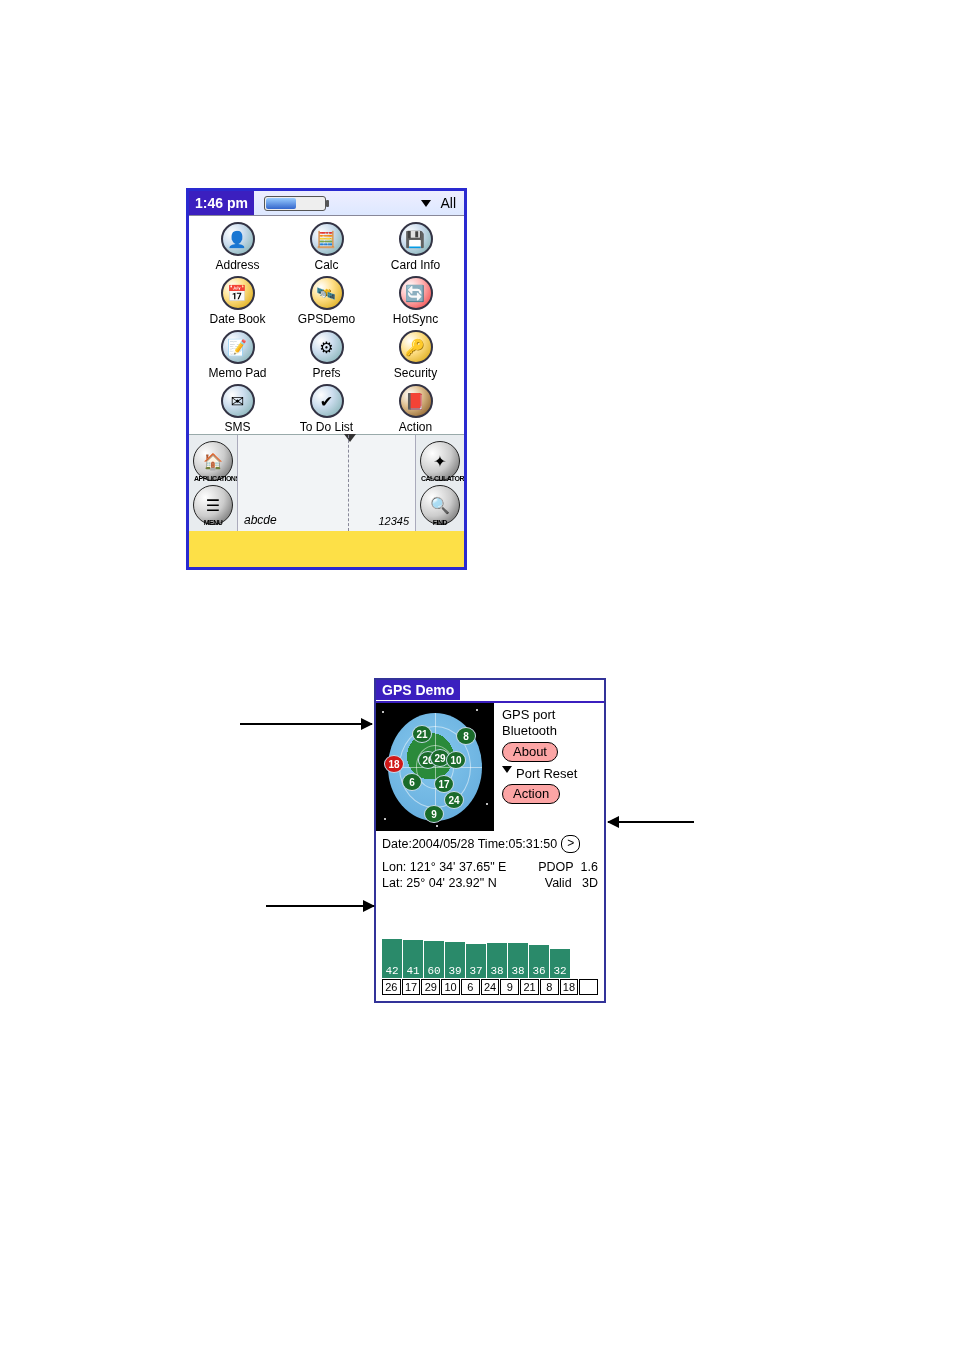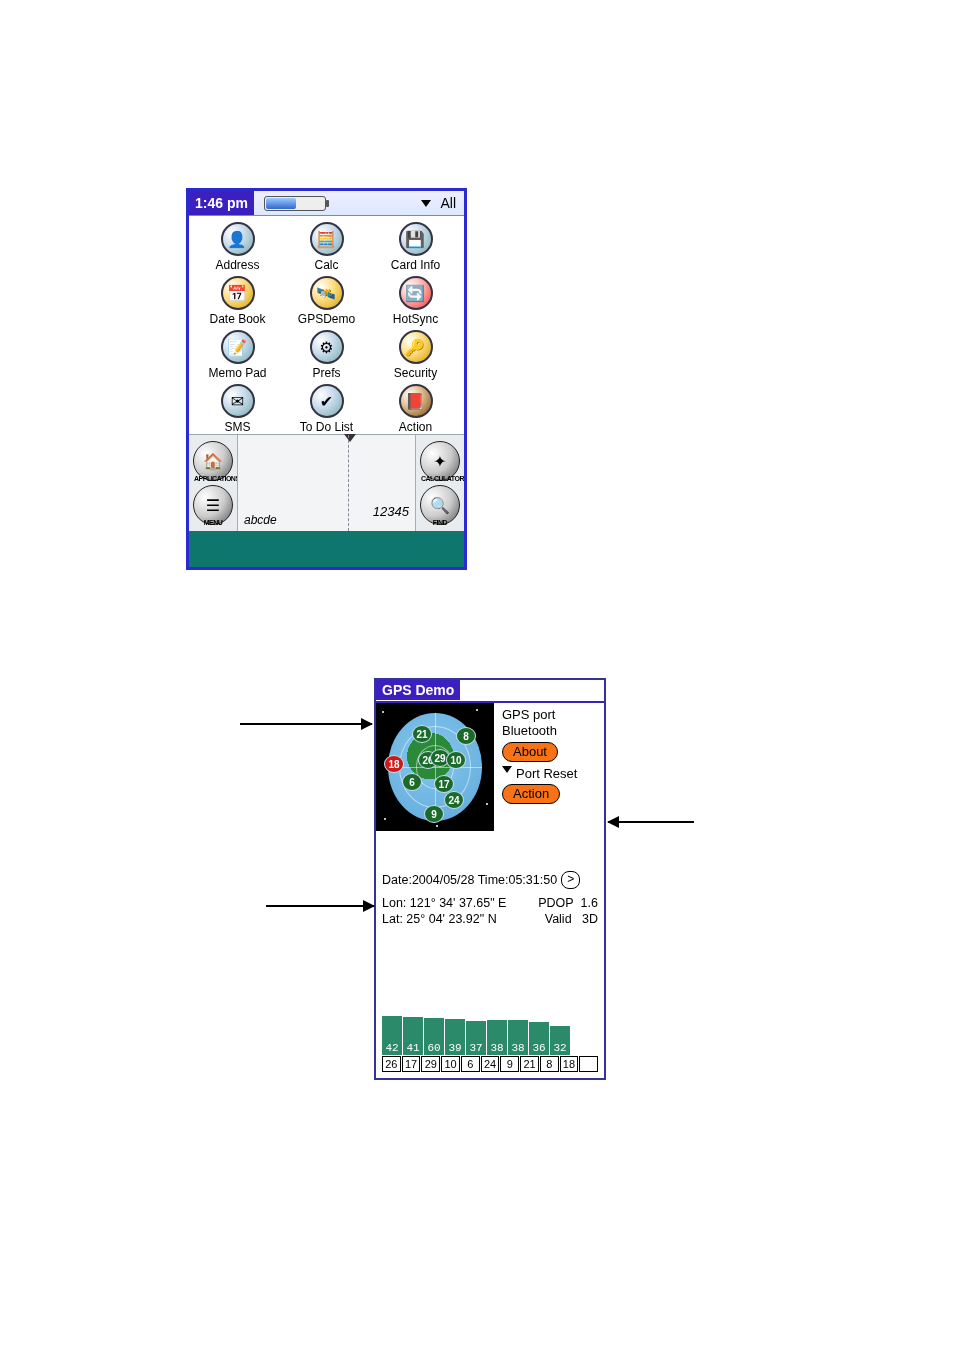--- a/index.html
+++ b/index.html
@@ -13,21 +13,21 @@
   }
   
   .device1 {
     position: absolute;
     left: 186px;
     top: 188px;
     width: 281px;
     height: 382px;
     border: 3px solid #2a2ad0;
     box-sizing: border-box;
-    background: #0f766e;
+    background: #fde047;
     overflow: hidden;
   }
   .d1-header {
     display: flex;
     align-items: center;
     height: 24px;
     background: linear-gradient(#eef, #dde8ff);
     border-bottom: 1px solid #889;
     font-size: 14px;
   }
@@ -103,25 +103,25 @@
   }
   .graffiti{
     flex:1;border-left:1px solid #aab;border-right:1px solid #aab;position:relative;background:#f2f4f6;
   }
   .graffiti .divider{position:absolute;left:62%;top:0;bottom:0;border-left:1px dashed #889;}
   .graffiti .tri{
     position:absolute;left:60%;top:-1px;width:0;height:0;
     border-left:6px solid transparent;border-right:6px solid transparent;border-top:8px solid #333;
   }
   .graffiti .abc{position:absolute;left:6px;bottom:4px;font-size:12px;font-style:italic;}
-  .graffiti .nums{position:absolute;right:6px;bottom:12px;font-size:13px;font-style:italic;}
+  .graffiti .nums{position:absolute;right:6px;bottom:4px;font-size:11px;font-style:italic;}
 
   
   .device2{
-    position:absolute;left:374px;top:678px;width:232px;height:402px;
+    position:absolute;left:374px;top:678px;width:232px;height:325px;
     border:2px solid #333399;box-sizing:border-box;background:#fff;overflow:hidden;
   }
   .d2-title{
     background:#3b1fbf;color:#fff;font-weight:bold;font-size:14px;padding:2px 6px;
     display:inline-block;
   }
   .d2-titlebar{border-bottom:2px solid #3b1fbf;height:21px;}
   .d2-body{display:flex;padding:0;}
   .sky{
     width:118px;height:128px;background:#000;position:relative;flex-shrink:0;
@@ -141,25 +141,25 @@
     color:#fff;font-size:10px;font-weight:bold;display:flex;align-items:center;justify-content:center;
     background:#1a6b2a;border:1px solid #cde;
   }
   .sat.bad{background:#d01818;}
   .star{position:absolute;width:2px;height:2px;background:#fff;border-radius:50%;}
 
   .d2-right{
     flex:1;padding:4px 4px 0 8px;font-size:13px;line-height:1.25;
   }
   .pill-btn{
-    display:inline-block;border:1px solid #000;border-radius:10px;padding:1px 10px;font-size:13px;background:#f97316;margin-top:2px;text-align:center;
+    display:inline-block;border:1px solid #000;border-radius:10px;padding:1px 10px;font-size:13px;background:#fca5a5;margin-top:2px;text-align:center;
   }
   .d2-row{display:flex;align-items:flex-start;gap:4px;margin-top:4px;}
   .d2-status{
-    padding:4px 6px 0 6px;font-size:12.5px;line-height:1.3;margin-top:36px;
+    padding:4px 6px 0 6px;font-size:12.5px;line-height:1.3;
   }
   .d2-status .line{display:flex;justify-content:space-between;}
   .gt-btn{
     border:1px solid #000;border-radius:8px;padding:0 5px;font-size:12px;background:#fff;margin-left:4px;
   }
   .sig-chart{
     position:absolute;left:6px;bottom:6px;right:6px;
   }
   .bars{display:flex;gap:1px;height:46px;align-items:flex-end;}
   .bar{flex:1;max-width:20px;background:#2a8a6a;position:relative;color:#fff;font-size:11px;text-align:center;display:flex;align-items:flex-end;justify-content:center;font-family:Liberation Mono, monospace;}

